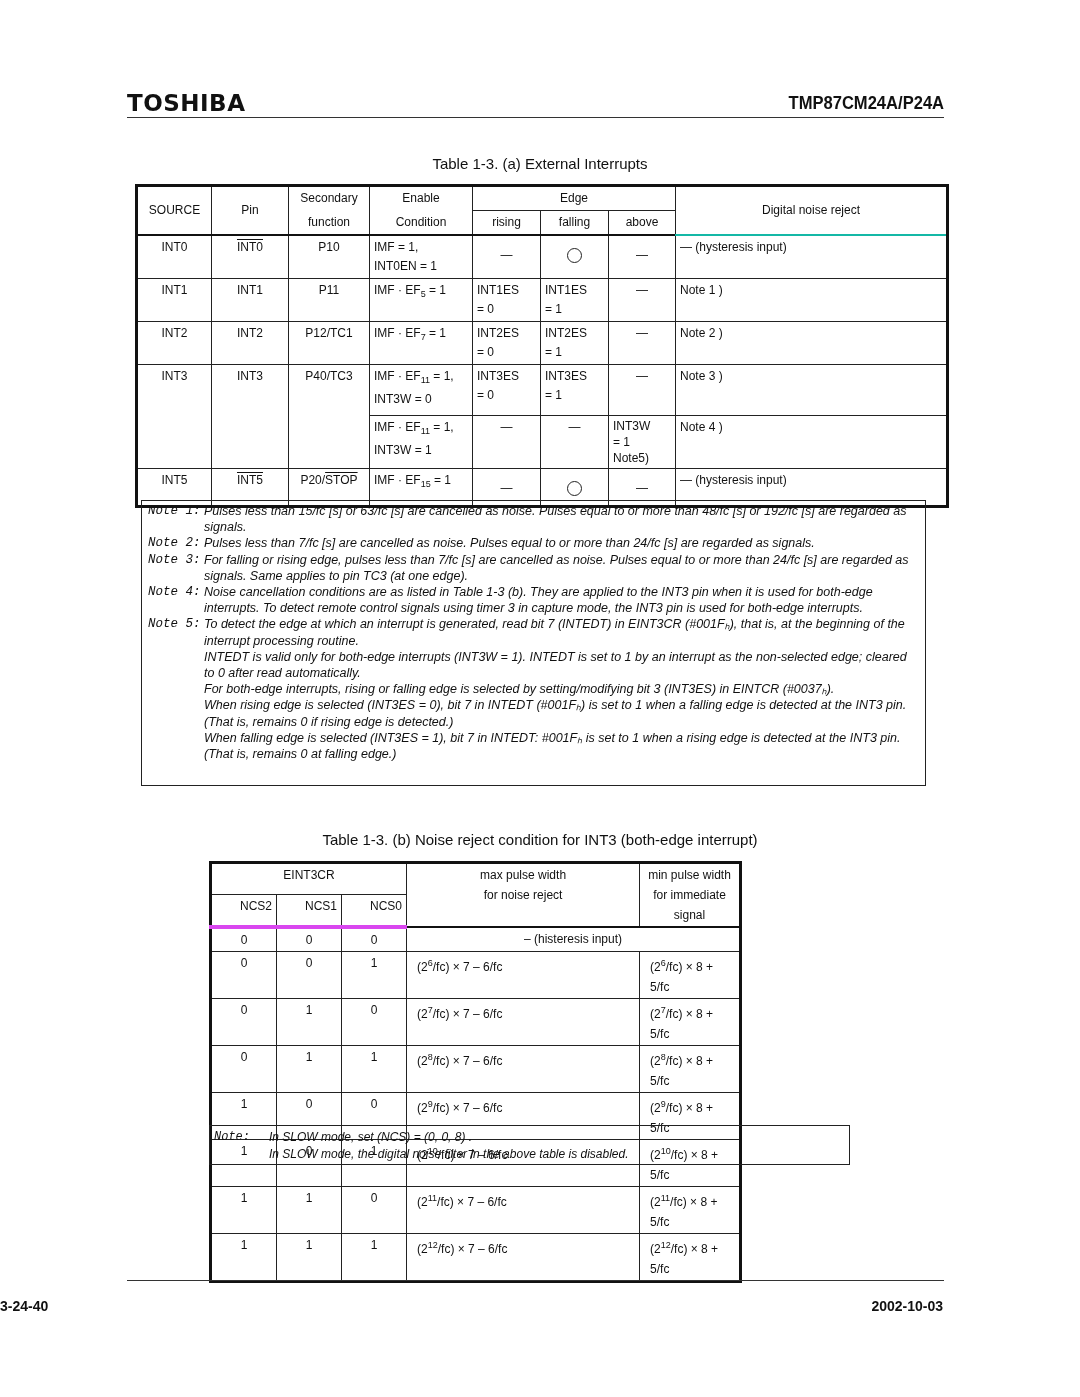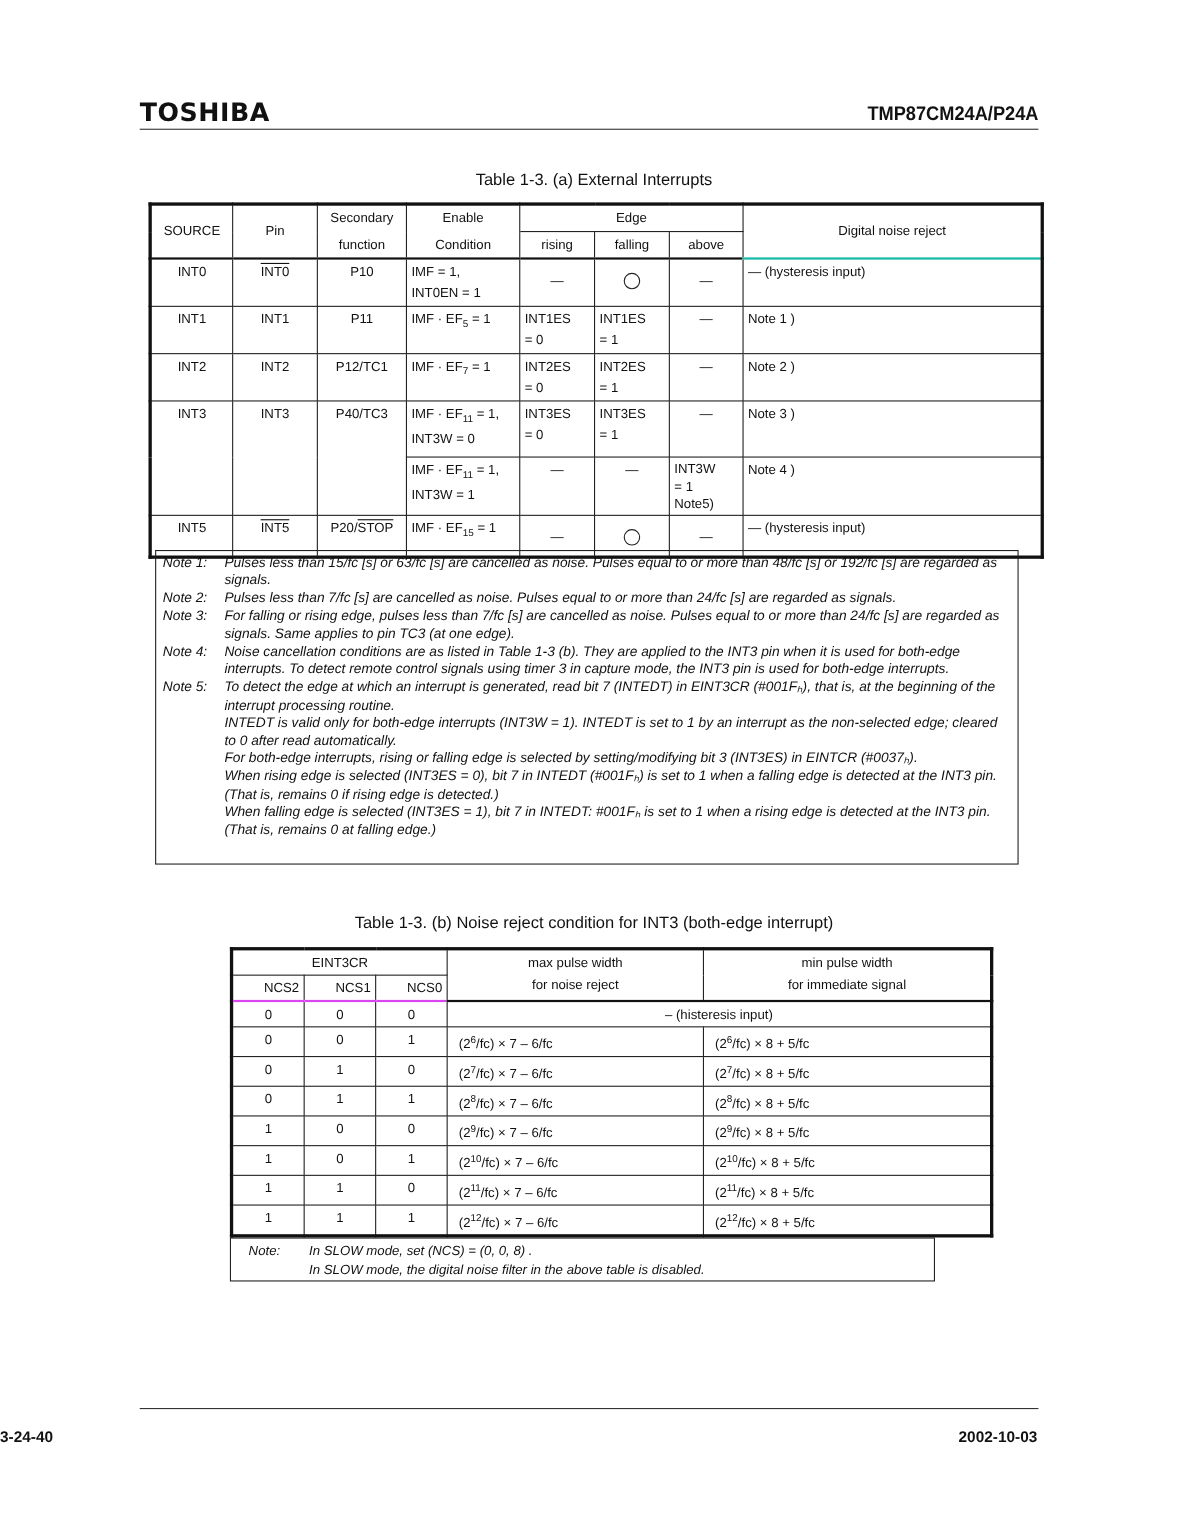--- a/index.html
+++ b/index.html
@@ -27,30 +27,30 @@
   .tA tr.sepHdr td { border-bottom:2px solid #111; }
   .ov { text-decoration:overline; }
   .circ { display:inline-block; width:13px; height:13px; border:1px solid #222; border-radius:50%; vertical-align:middle; margin-top:10px; }
   .dash { display:inline-block; margin-top:8px; }
   sub { font-size:9px; }
   sup { font-size:9px; }
 
   
   .notesA { left:141px; top:500px; width:785px; height:286px; border:1px solid #222; font-style:italic; font-size:12.5px; line-height:16.2px; padding:2px 6px; box-sizing:border-box; }
   .note { display:flex; }
-  .note .lbl { width:56px; flex:none; }
+  .note .lbl { width:56px; flex:none;font-family:Liberation Mono, monospace; }
   .note .txt { flex:1; }
 
   
-  .tB { position:absolute; left:209px; top:861px; width:694px; border:3px solid #111; }
+  .tB { position:absolute; left:209px; top:861px; width:533px; border:3px solid #111; }
   .tB td { text-align:center; height:20px; line-height:20px; padding:1px 4px; }
   .tB td.l { text-align:left; padding-left:10px; }
-  .tB tr.hb td { border-bottom:2px solid #d946ef;padding-left:28px; }
-
-  .notesB { left:209px; top:1125px; width:641px; height:40px; border:1px solid #222; font-style:italic; font-size:12px; line-height:17px; padding:3px 16px; box-sizing:border-box; }
+  .tB tr.hb td { border-bottom:4px solid #d946ef;padding-left:28px; }
+
+  .notesB { left:209px; top:1125px; width:641px; height:40px; border:1px solid #222; font-style:italic; font-size:12px; line-height:17px; padding:3px 4px; box-sizing:border-box; }
   .notesB .lbl { width:55px; }
 
   .footer-page { left:0; width:1080px; text-align:left; top:1298px; font-weight:bold; font-size:14px; }
   .footer-date { right:137px; top:1298px; font-weight:bold; font-size:14px; }
 </style>
 </head>
 <body>
 
 <div class="abs brand">TOSHIBA</div>
 <div class="abs partno">TMP87CM24A/P24A</div>

